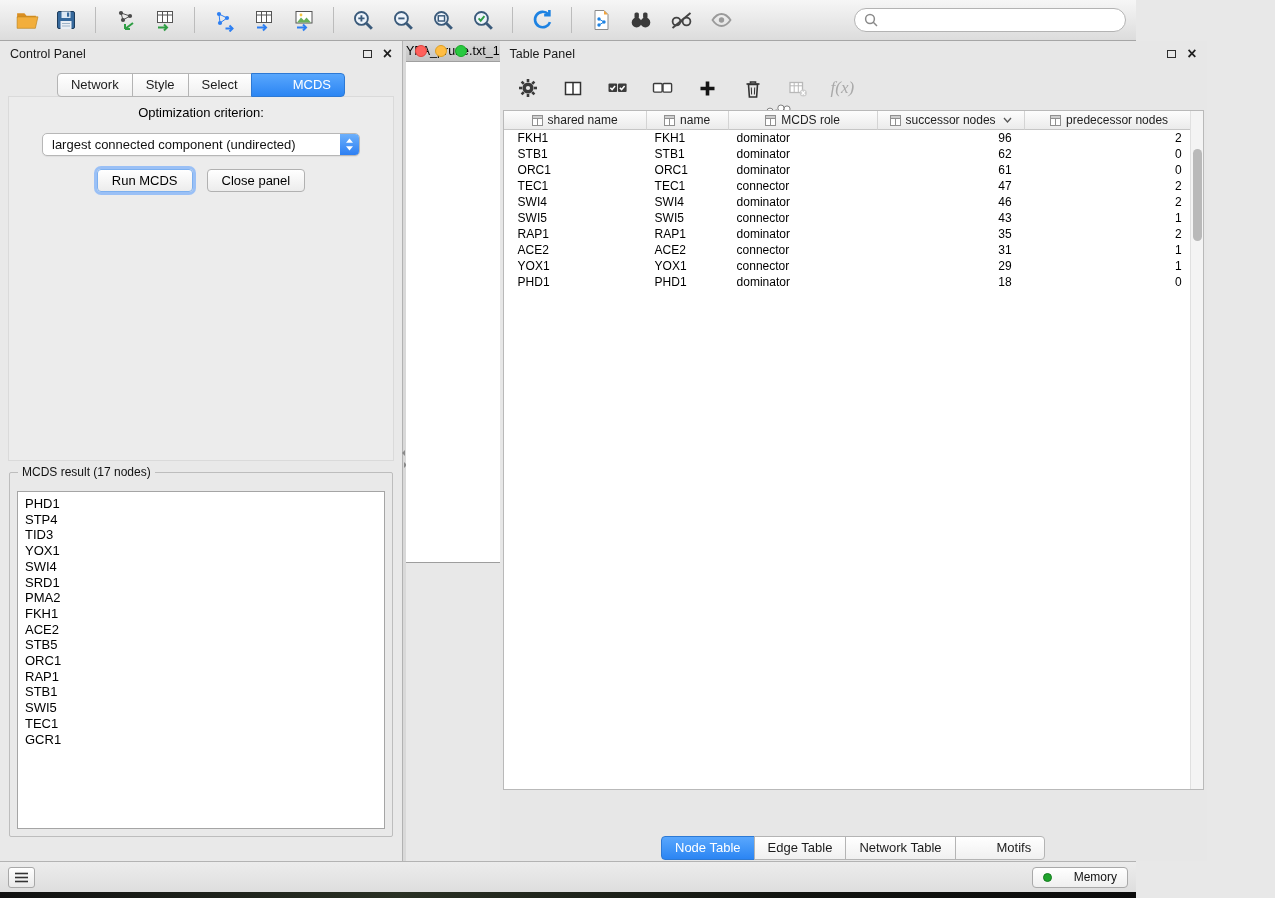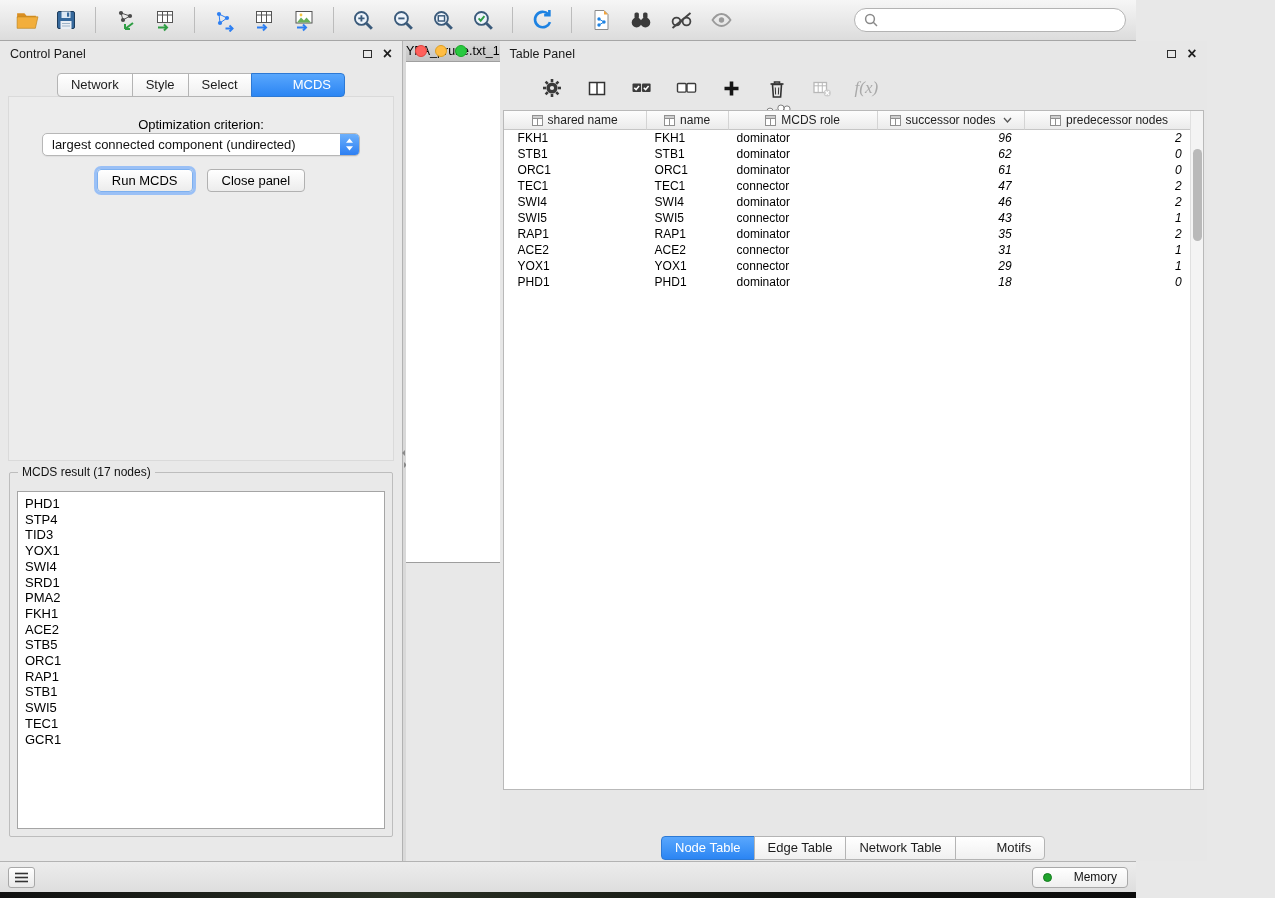--- a/index.html
+++ b/index.html
@@ -36,21 +36,21 @@
 
   .cp-tabs { position:absolute; top:32px; left:0; right:0; display:flex; justify-content:center; z-index:2; }
   .seg-tab { font-size:13px; padding:3px 13px 4px 13px; background:linear-gradient(#ffffff,#f0f0f0);
     border:1px solid #b4b4b4; margin-left:-1px; color:#1c1c1c; cursor:default; }
   .seg-tab:first-child { border-radius:4px 0 0 4px; margin-left:0; }
   .seg-tab:last-child { border-radius:0 4px 4px 0;padding-left:41px; }
   .seg-tab.active { background:linear-gradient(#59a7fd,#2b85f3); border-color:#2d79d4; color:#fff; }
 
   .tab-pane { position:absolute; top:55px; left:8px; right:8px; height:365px;
     background:#ececec; border:1px solid #dadada; }
-  .opt-label { position:absolute; top:20px; left:0; right:0; text-align:center; font-size:13px; color:#000; }
+  .opt-label { position:absolute; top:8px; left:0; right:0; text-align:center; font-size:13px; color:#000; }
   .dd-row { position:absolute; top:36px; left:0; right:0; display:flex; justify-content:center; }
   .dropdown { width:318px; height:23px; background:#fff; border:1px solid #b7b7b7; border-radius:5px;
     display:flex; align-items:center; overflow:hidden; box-shadow:0 1px 1px rgba(0,0,0,.06); }
   .dd-label { flex:1; font-size:13px; padding-left:9px; white-space:nowrap; overflow:hidden; }
   .dd-cap { width:19px; height:100%; flex:none; background:linear-gradient(#6cb0fc,#2d7ff2);
     display:flex; align-items:center; justify-content:center; }
   .btn-row { position:absolute; top:72px; left:0; right:0; display:flex; justify-content:center; gap:14px; }
   .btn { height:23px; padding:0 14px; font-size:13px; color:#000; display:flex; align-items:center;
     background:linear-gradient(#ffffff,#ececec); border:1px solid #b1b1b1; border-radius:4px; }
   .btn.focus-ring { box-shadow:0 0 0 3px rgba(88,156,255,.55); border-color:#7db0ef; }
@@ -80,35 +80,35 @@
   .light { width:12px; height:12px; border-radius:50%; }
   .light.red { background:#ff605c; border:1px solid #e0443e; }
   .light.yellow { background:#ffbd44; border:1px solid #dea023; }
   .light.green { background:#28c940; border:1px solid #1aab29; }
   .net-title { font-size:12.5px; color:#000; }
   .net-canvas { flex:1; position:relative; background:#fff; }
   .net-canvas svg { position:absolute; inset:0; }
 
   
   .table-panel { flex:1; background:#e7e7e7; display:flex; flex-direction:column; min-height:0; }
-  .tp-toolbar { height:44px; flex:none; display:flex; align-items:center; gap:21px; padding-left:40px; }
+  .tp-toolbar { height:44px; flex:none; display:flex; align-items:center; gap:21px; padding-left:16px; }
   .tp-icon { display:flex; align-items:center; justify-content:center; width:24px; height:24px; }
   .fx { font-family:"Liberation Serif", serif; font-style:italic; font-size:17px; color:#a9a9a9; }
   .table-area { flex:1; margin:0 3px; background:#fff; border:1px solid #b9b9b9; position:relative; overflow:hidden; }
   .tgrid { display:grid; grid-template-columns:143px 82px 149px 147px 170px 1fr; }
   .th { height:19px; display:flex; align-items:center; justify-content:center; gap:5px;
     background:linear-gradient(#fdfdfd,#ebebeb); border-right:1px solid #d4d4d4; border-bottom:1px solid #c6c6c6;
     font-size:12px; color:#222; overflow:hidden; white-space:nowrap; }
   .th.filler { background:#fff; border-right:none; border-bottom:none; }
   .sort-caret { margin-left:2px; }
   .trow { height:16px; }
   .td { display:flex; align-items:center; padding-left:8px; font-size:12px; color:#000;
     overflow:hidden; white-space:nowrap; }
   .td:first-child { padding-left:14px; }
-  .td.num { justify-content:flex-end; padding-right:13px;font-style:italic; }
+  .td.num { justify-content:flex-end; padding-right:13px; }
   .vscroll { position:absolute; top:0; right:0; bottom:0; width:13px; background:#f4f4f4; border-left:1px solid #e0e0e0; }
   .vthumb { position:absolute; top:38px; left:2px; width:9px; height:92px; background:#b9b9b9; border-radius:5px; }
   .tp-tabs { height:27px; flex:none; display:flex; justify-content:center; align-items:center;margin-top:44px; }
 
   
   .statusbar { height:31px; flex:none; display:flex; align-items:center; padding:0 8px;
     background:linear-gradient(#ececec,#dedede); border-top:1px solid #b3b3b3; }
   .menu-btn { width:27px; height:21px; border:1px solid #a8a8a8; border-radius:3px;
     background:linear-gradient(#ffffff,#e9e9e9); display:flex; align-items:center; justify-content:center; }
   .memory-btn { margin-left:auto; height:21px; padding:0 10px; display:flex; align-items:center; gap:22px;

